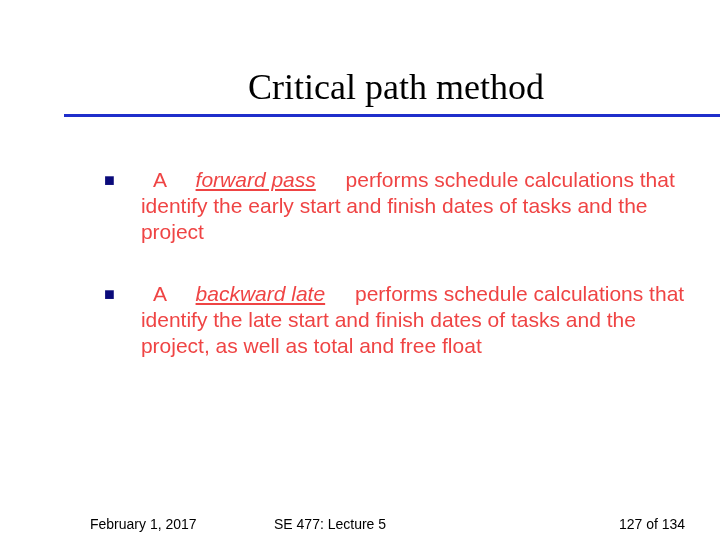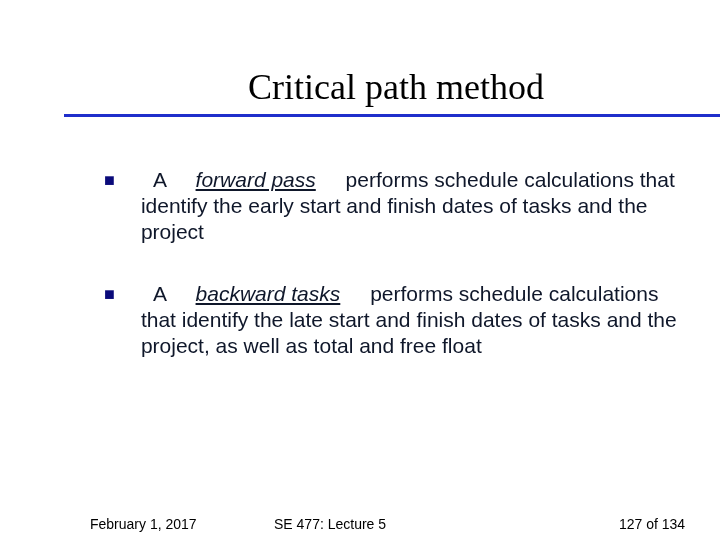--- a/index.html
+++ b/index.html
@@ -44,21 +44,21 @@
     color: #0a0a7a;
     font-size: 18px;
     line-height: 26px;
     margin-right: 14px;
     flex-shrink: 0;
     font-weight: bold;
   }
   .bullet-text {
     font-size: 21px;
     line-height: 26px;
-    color: #0f172a;
+    color: #ef4444;
   }
   .ul {
     text-decoration: underline;
   }
   .em {
     font-style: italic;
   }
   .footer {
     display: flex;
     justify-content: space-between;
@@ -84,21 +84,21 @@
     <div class="bullet-row">
       <div class="bullet">■</div>
       <div class="bullet-text">
         <span>A </span><span class="em ul">forward pass</span><span> performs schedule calculations that identify the early start and finish dates of tasks and the project</span>
       </div>
     </div>
 
     <div class="bullet-row">
       <div class="bullet">■</div>
       <div class="bullet-text">
-        <span>A </span><span class="em ul">backward tasks</span><span> performs schedule calculations that identify the late start and finish dates of tasks and the project, as well as total and free float</span>
+        <span>A </span><span class="em ul">backward late</span><span> performs schedule calculations that identify the late start and finish dates of tasks and the project, as well as total and free float</span>
       </div>
     </div>
 
   </div>
 
   <div class="footer">
     <div class="left">February 1, 2017</div>
     <div class="center">SE 477: Lecture 5</div>
     <div class="right">127 of 134</div>
   </div>

